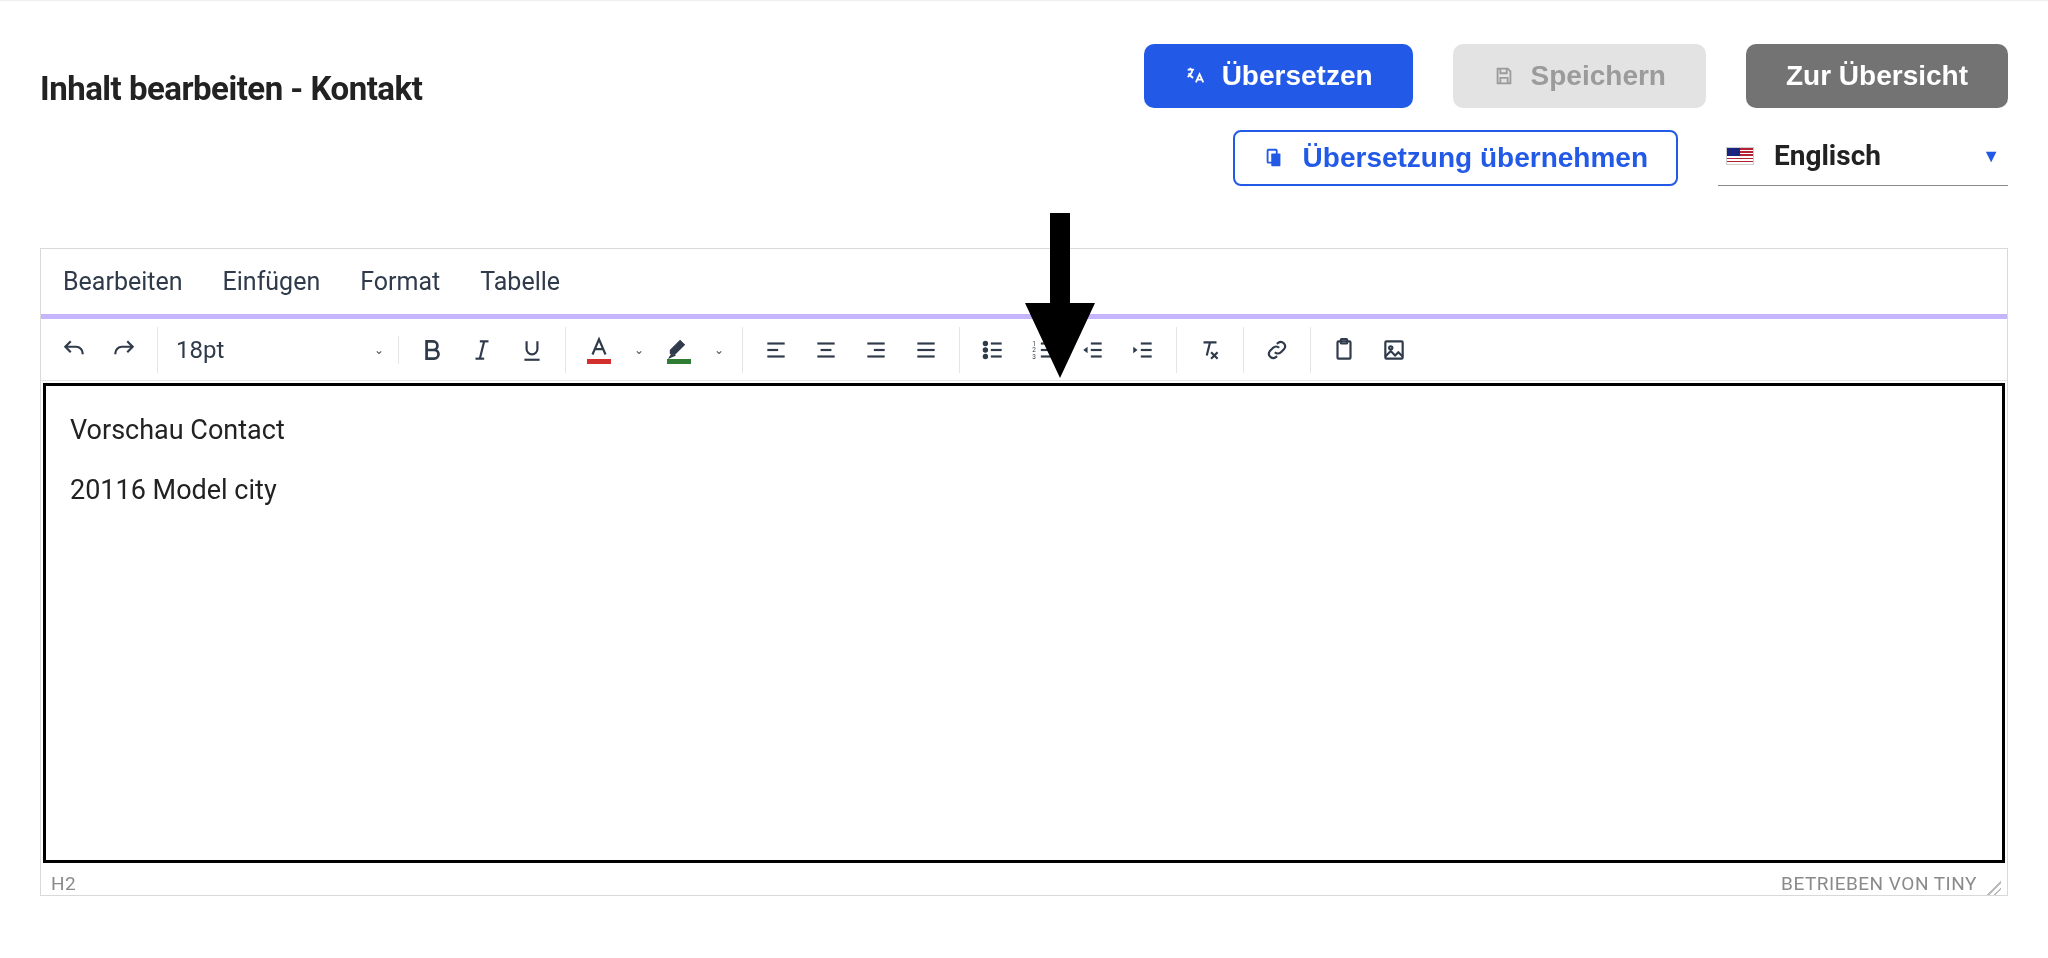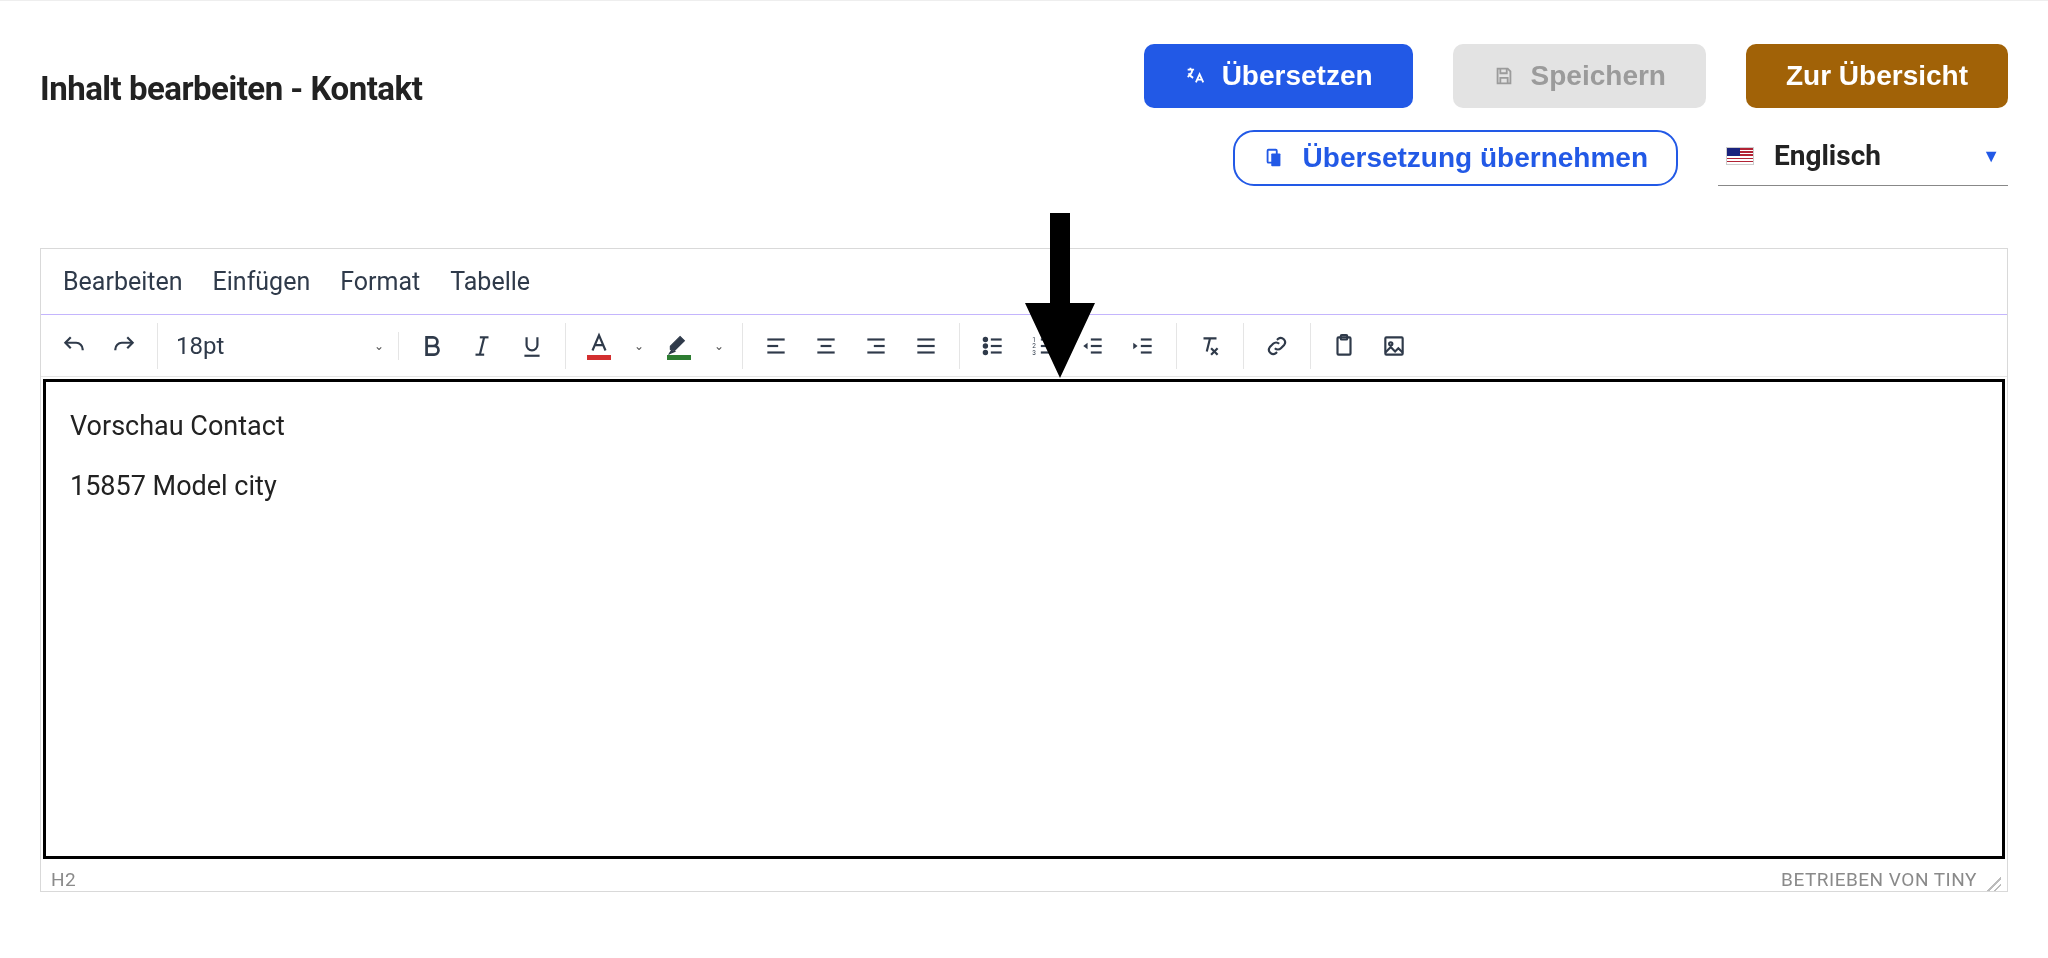--- a/index.html
+++ b/index.html
@@ -41,38 +41,38 @@
     padding: 0 40px;
     border-radius: 10px;
     font-size: 28px;
     font-weight: 700;
     border: none;
     cursor: pointer;
     white-space: nowrap;
   }
   .btn-primary { background: #2259e6; color: #fff; }
   .btn-disabled { background: #e3e3e3; color: #9b9b9b; cursor: default; }
-  .btn-success { background: #a16207; color: #fff; }
+  .btn-success { background: #737373; color: #fff; }
   .btn svg { width: 22px; height: 22px; flex: 0 0 auto; }
 
   .second-row {
     display: flex;
     justify-content: flex-end;
     align-items: center;
     margin-top: 22px;
     gap: 40px;
   }
   .btn-outline {
     display: inline-flex;
     align-items: center;
     gap: 18px;
     height: 56px;
     padding: 0 28px;
     border: 2px solid #2259e6;
-    border-radius: 21px;
+    border-radius: 8px;
     background: #fff;
     color: #2259e6;
     font-size: 28px;
     font-weight: 600;
     cursor: pointer;
   }
   .lang-select {
     display: inline-flex;
     align-items: center;
     gap: 20px;
@@ -103,25 +103,25 @@
   }
   .lang-select .caret { margin-left: auto; color: #2259e6; font-size: 18px; }
 
   
   .editor-wrap {
     margin-top: 62px;
     border: 1px solid #d9d9d9;
   }
   .menubar {
     display: flex;
-    gap: 30px;
+    gap: 40px;
     padding: 18px 22px;
     font-size: 25px;
     color: #2f3a4a;
-    border-bottom: 1px solid #c4b5fd;
+    border-bottom: 5px solid #c4b5fd;
   }
   .menubar span { cursor: pointer; }
   .toolbar {
     display: flex;
     align-items: center;
     height: 62px;
     border-bottom: 1px solid #e5e5e5;
     font-size: 22px;
     color: #2f3a4a;
   }
@@ -423,21 +423,21 @@
               <rect x="4" y="4" width="16" height="16" rx="1"></rect>
               <circle cx="9" cy="10" r="1.5"></circle>
               <path d="M4 18l5-5 4 4 3-3 4 4"></path>
             </svg>
           </span>
       </div>
     </div>
 
     <div class="content-area">
       <p>Vorschau Contact</p>
-      <p>15857 Model city</p>
+      <p>20116 Model city</p>
     </div>
 
     <div class="statusbar">
       <span class="path">H2</span>
       <span class="branding">BETRIEBEN VON TINY</span>
       <span class="resize"></span>
     </div>
   </div>
 
 </div>

